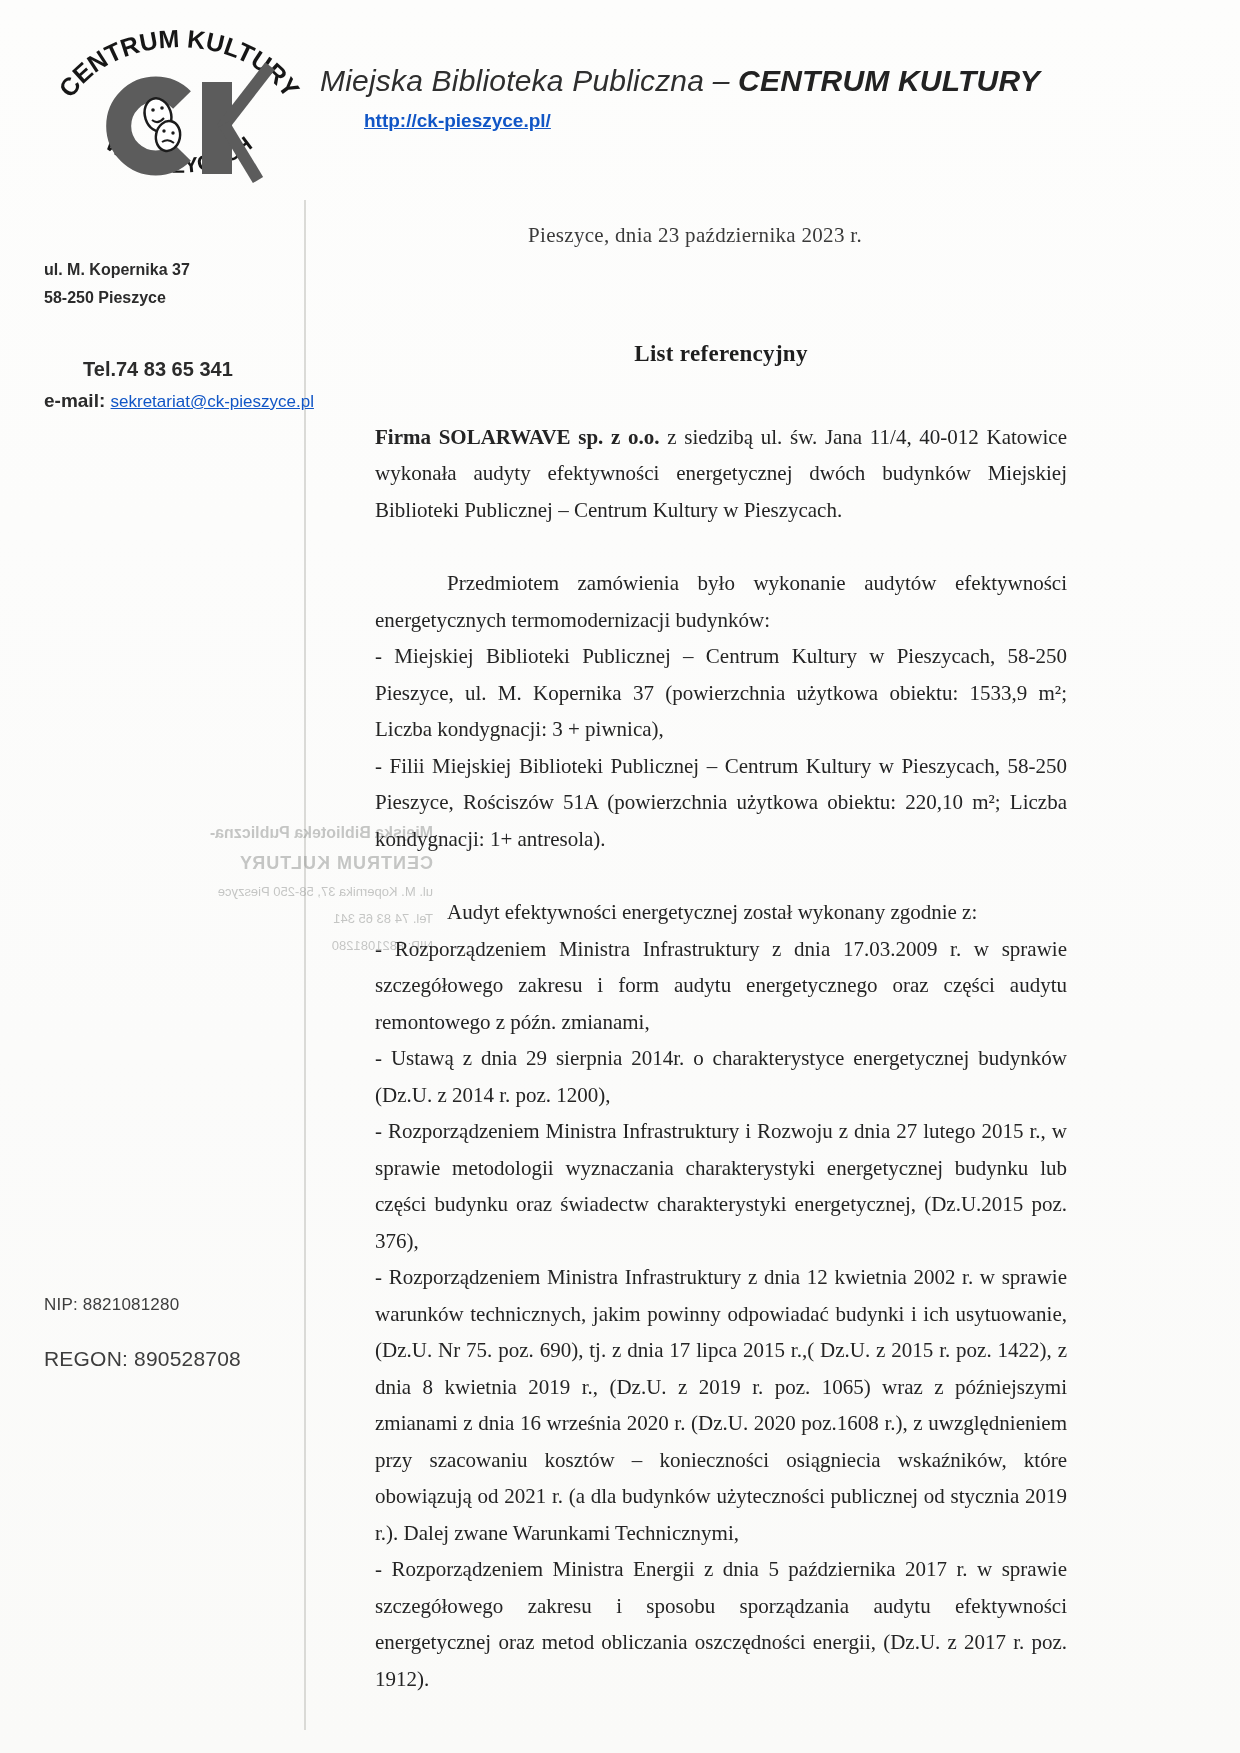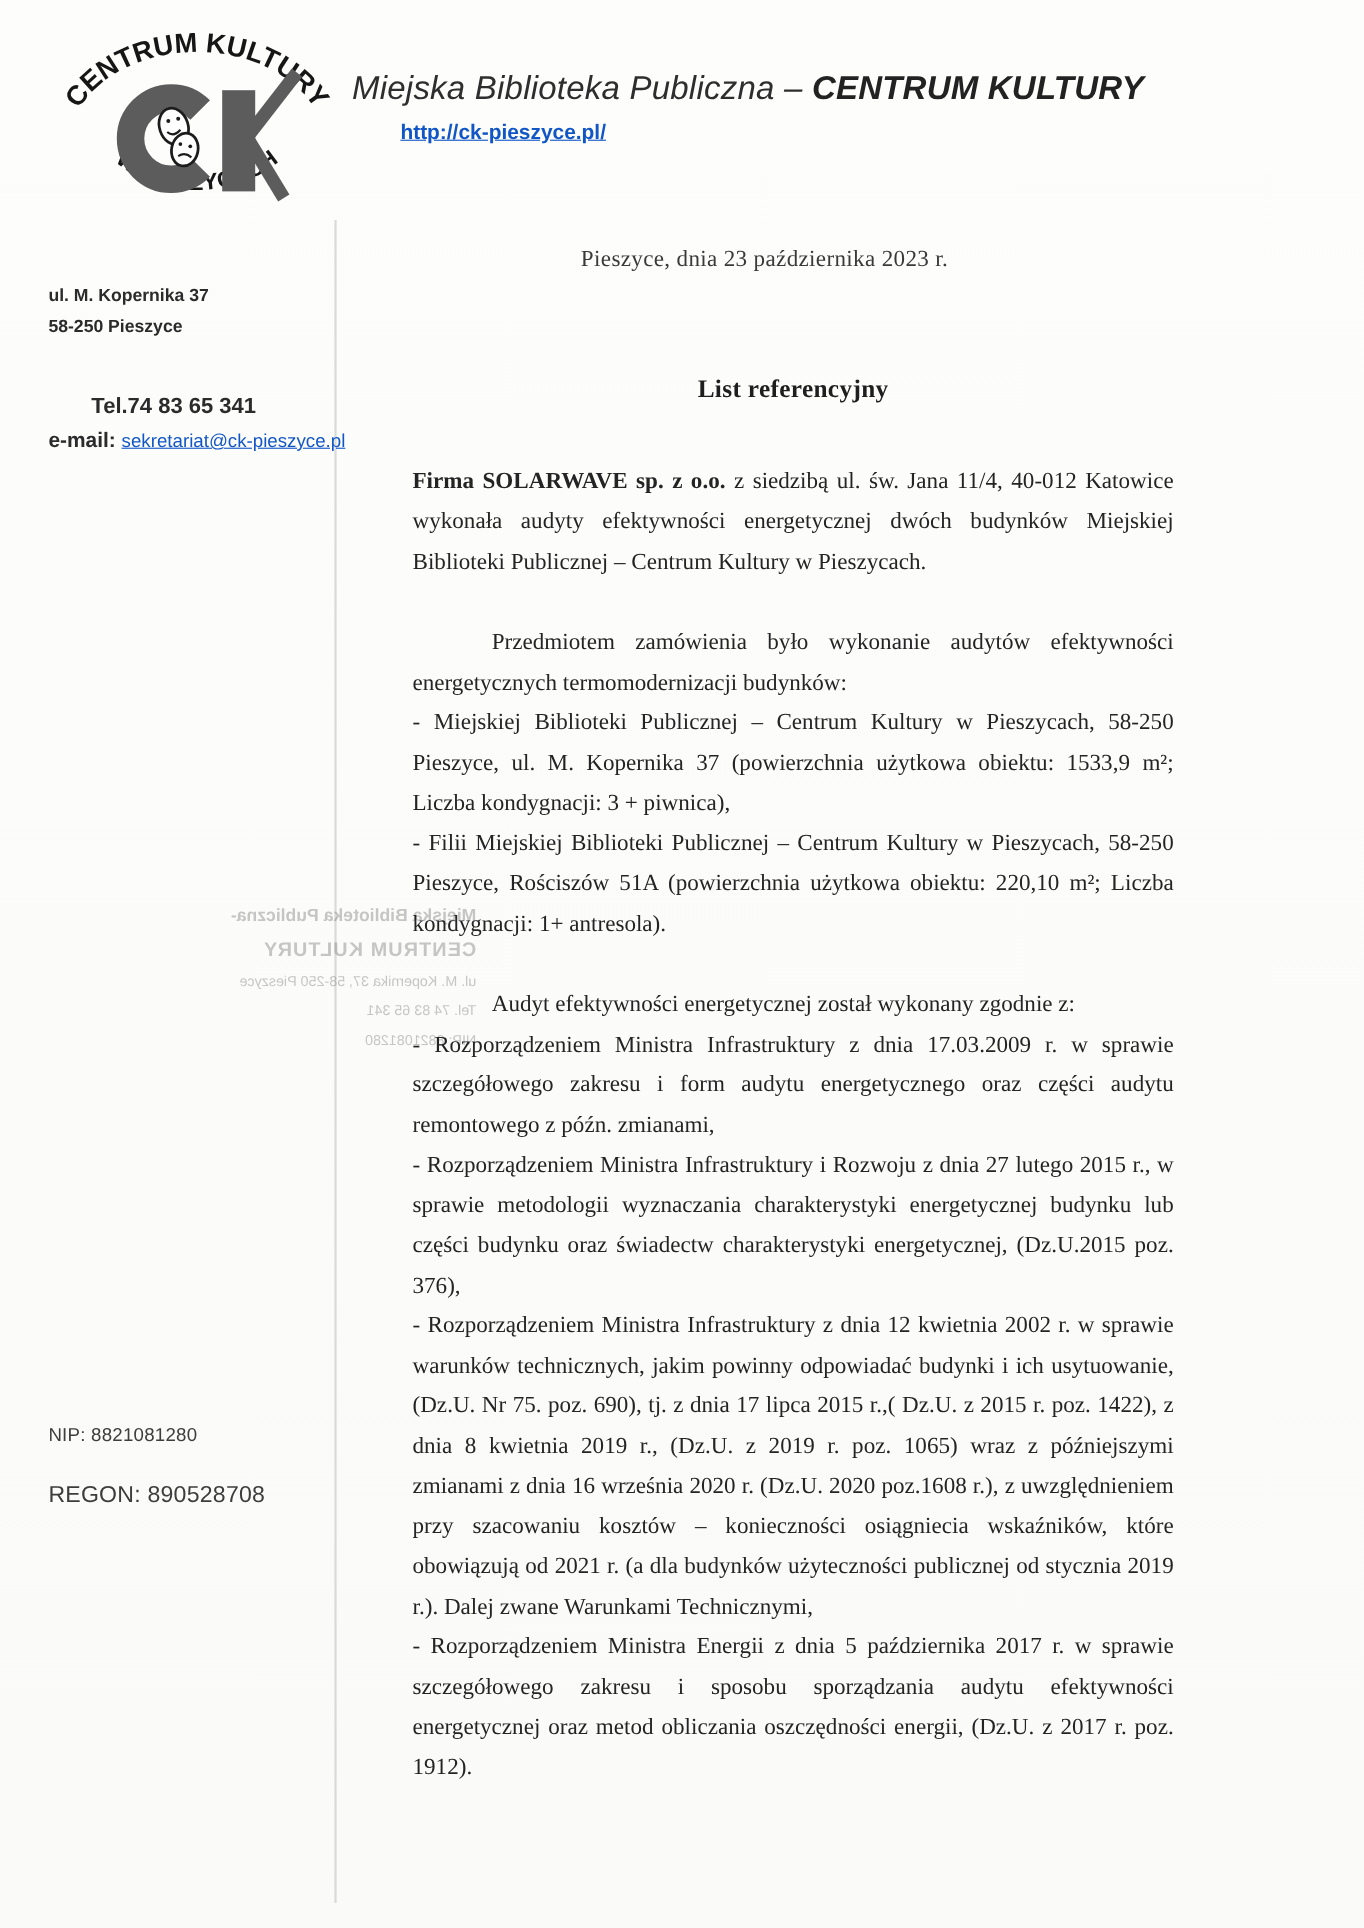--- a/index.html
+++ b/index.html
@@ -159,19 +159,20 @@
     <h1 class="doc-title">List referencyjny</h1>
 
     <p class="para"><span class="bold-lead">Firma SOLARWAVE sp. z o.o.</span><span> z siedzibą ul. św. Jana 11/4, 40-012 Katowice wykonała audyty efektywności energetycznej dwóch budynków Miejskiej Biblioteki Publicznej – Centrum Kultury w Pieszycach.</span></p>
 
     <p class="para gap-before indent">Przedmiotem zamówienia było wykonanie audytów efektywności energetycznych termomodernizacji budynków:</p>
     <div class="para">- Miejskiej Biblioteki Publicznej – Centrum Kultury w Pieszycach, 58-250 Pieszyce, ul. M. Kopernika 37 (powierzchnia użytkowa obiektu: 1533,9 m²; Liczba kondygnacji: 3 + piwnica),</div>
     <div class="para">- Filii Miejskiej Biblioteki Publicznej – Centrum Kultury w Pieszycach, 58-250 Pieszyce, Rościszów 51A (powierzchnia użytkowa obiektu: 220,10 m²; Liczba kondygnacji: 1+ antresola).</div>
 
     <p class="para gap-before indent">Audyt efektywności energetycznej został wykonany zgodnie z:</p>
     <div class="para">- Rozporządzeniem Ministra Infrastruktury z dnia 17.03.2009 r. w sprawie szczegółowego zakresu i form audytu energetycznego oraz części audytu remontowego z późn. zmianami,</div>
+    <div class="para">- Ustawą z dnia 29 sierpnia 2014r. o charakterystyce energetycznej budynków (Dz.U. z 2014 r. poz. 1200),</div>
     <div class="para">- Rozporządzeniem Ministra Infrastruktury i Rozwoju z dnia 27 lutego 2015 r., w sprawie metodologii wyznaczania charakterystyki energetycznej budynku lub części budynku oraz świadectw charakterystyki energetycznej, (Dz.U.2015 poz. 376),</div>
     <div class="para">- Rozporządzeniem Ministra Infrastruktury z dnia 12 kwietnia 2002 r. w sprawie warunków technicznych, jakim powinny odpowiadać budynki i ich usytuowanie, (Dz.U. Nr 75. poz. 690), tj. z dnia 17 lipca 2015 r.,( Dz.U. z 2015 r. poz. 1422), z dnia 8 kwietnia 2019 r., (Dz.U. z 2019 r. poz. 1065) wraz z późniejszymi zmianami z dnia 16 września 2020 r. (Dz.U. 2020 poz.1608 r.), z uwzględnieniem przy szacowaniu kosztów – konieczności osiągniecia wskaźników, które obowiązują od 2021 r. (a dla budynków użyteczności publicznej od stycznia 2019 r.). Dalej zwane Warunkami Technicznymi,</div>
     <div class="para">- Rozporządzeniem Ministra Energii z dnia 5 października 2017 r. w sprawie szczegółowego zakresu i sposobu sporządzania audytu efektywności energetycznej oraz metod obliczania oszczędności energii, (Dz.U. z 2017 r. poz. 1912).</div>
 
   </div>
 
 </div>
 
 </body></html>

